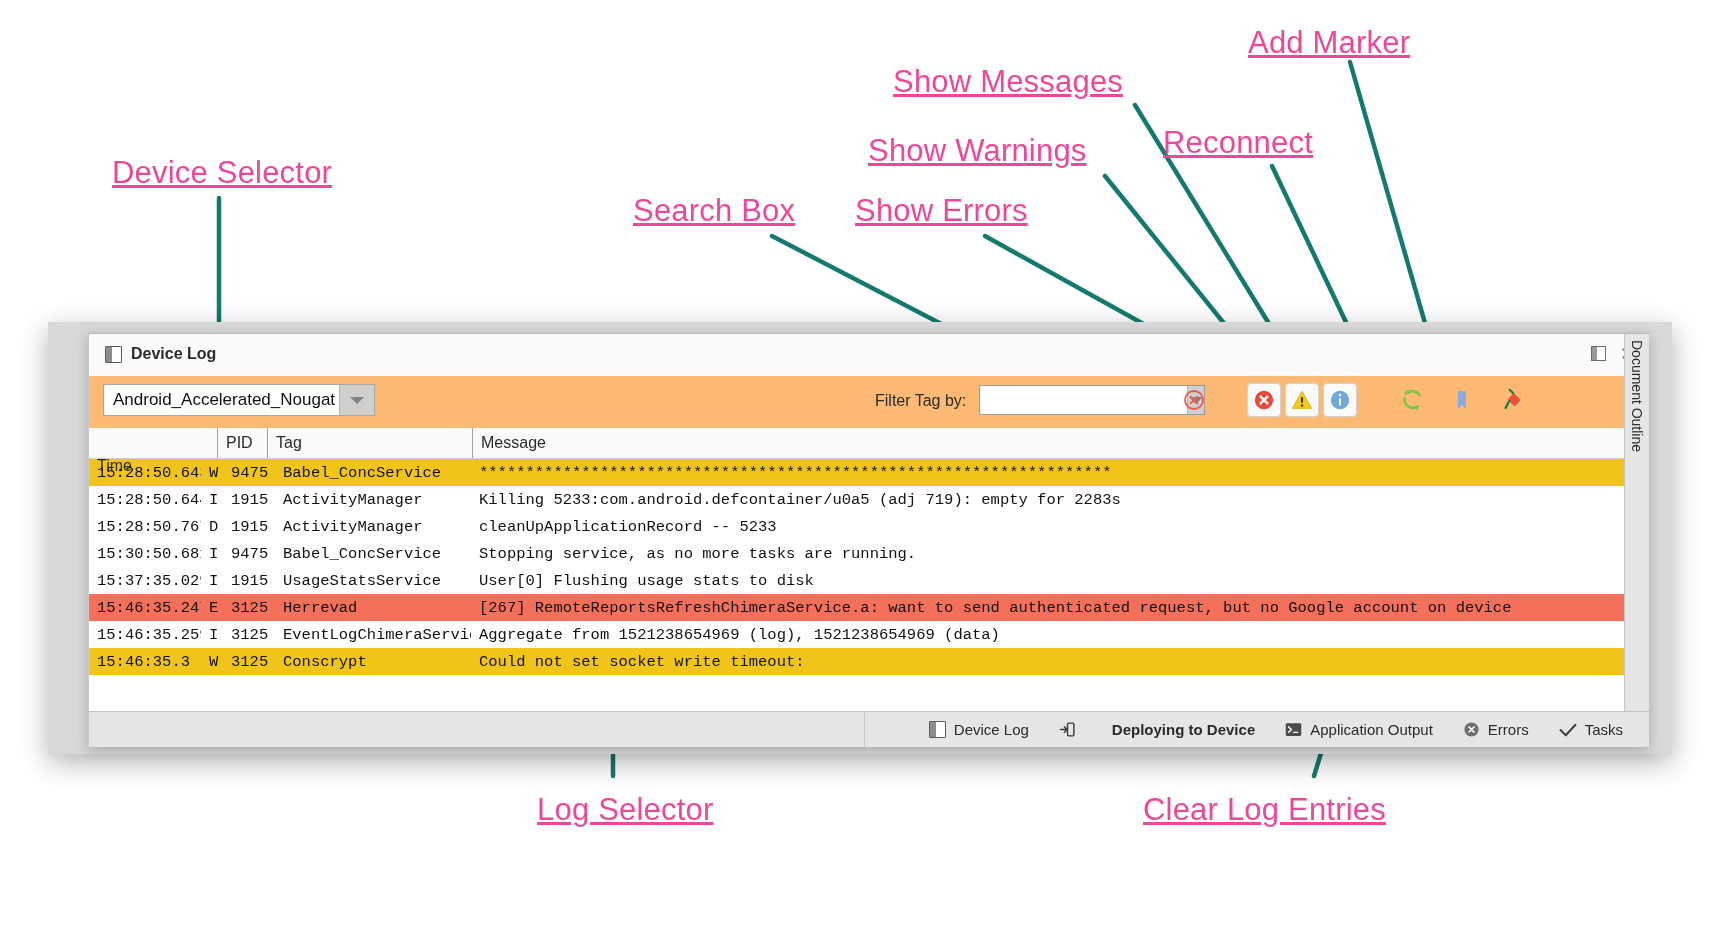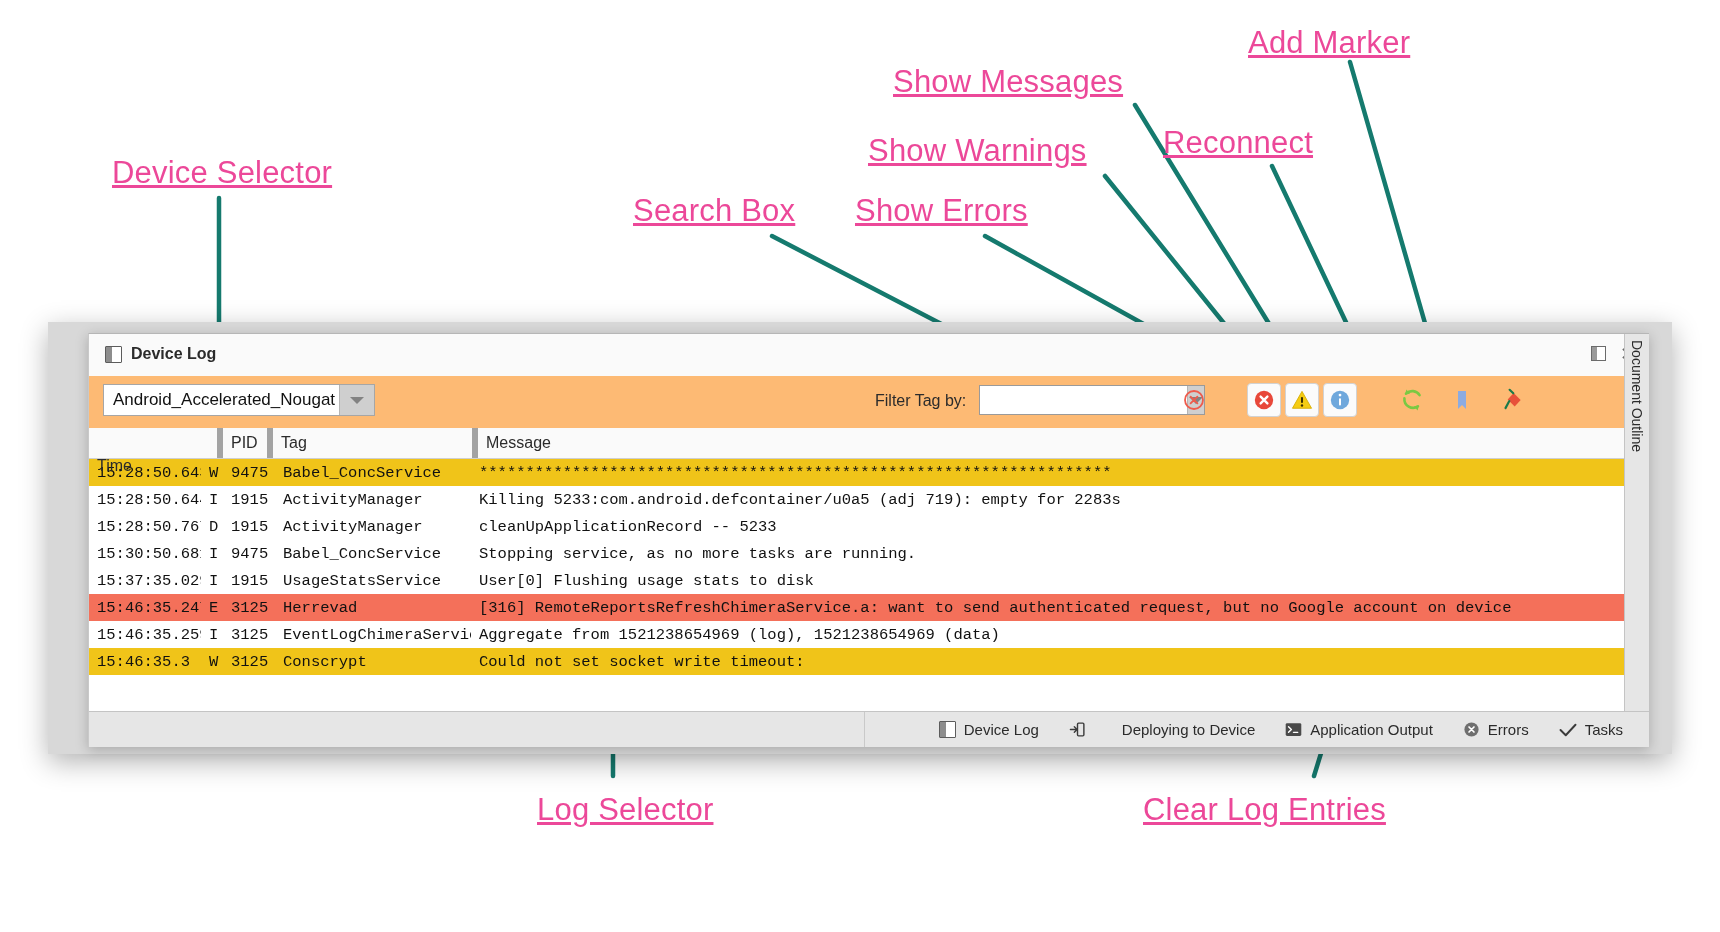--- a/index.html
+++ b/index.html
@@ -122,21 +122,21 @@
 
   
   .statusbar{
     position:absolute;left:0;bottom:0;width:100%;height:36px;
     background:#e6e6e6;border-top:1px solid #c4c4c4;
     display:flex;align-items:center;justify-content:flex-end;
     padding-right:26px;box-sizing:border-box;gap:30px;
   }
   .sb-sep{position:absolute;left:775px;top:0;width:1px;height:36px;background:#c9c9c9;}
   .sb-item{display:flex;align-items:center;gap:8px;font-size:15px;color:#2b2b2b;cursor:pointer;white-space:nowrap;}
-  .sb-item.bold{font-weight:normal;gap:36px;}
+  .sb-item.bold{font-weight:bold;gap:36px;}
 
   
   #outline-strip{
     position:absolute;right:0;top:0;width:24px;height:413px;
     background:#e6e6e6;border-left:1px solid #c4c4c4;
     display:flex;align-items:flex-start;justify-content:center;
     cursor:pointer;
   }
   #outline-strip span{
     writing-mode:vertical-rl;
@@ -147,21 +147,21 @@
   .log-area{
     position:absolute;left:0;top:94px;right:24px;bottom:36px;
     background:#ffffff;overflow:hidden;
   }
   .log-head{
     height:30px;background:#fafafa;border-bottom:1px solid #cfcfcf;
     display:flex;align-items:center;font-size:16px;color:#2b2b2b;
     position:relative;
   }
   .log-head .hc{position:relative;height:30px;display:flex;align-items:center;padding-left:8px;box-sizing:border-box;}
-  .log-head .hc + .hc{border-left:6px solid #a3a3a3;}
+  .log-head .hc + .hc{border-left:1px solid #a3a3a3;}
   .c-time{width:128px;margin-top:46px;}
   .c-pid{width:50px;}
   .c-tag{width:205px;}
   .c-msg{flex:1;}
 
   .log-row{
     height:27px;display:flex;align-items:center;
     font-family:"Liberation Mono","DejaVu Sans Mono",monospace;
     font-size:15.5px;color:#111;white-space:nowrap;
   }
@@ -336,21 +336,21 @@
             <div class="f f-lvl">I</div>
             <div class="f f-pid">1915</div>
             <div class="f f-tag">UsageStatsService</div>
             <div class="f f-msg">User[0] Flushing usage stats to disk</div>
           </div>
           <div class="log-row lvl-E">
             <div class="f f-time">15:46:35.247</div>
             <div class="f f-lvl">E</div>
             <div class="f f-pid">3125</div>
             <div class="f f-tag">Herrevad</div>
-            <div class="f f-msg">[316] RemoteReportsRefreshChimeraService.a: want to send authenticated request, but no Google account on device</div>
+            <div class="f f-msg">[267] RemoteReportsRefreshChimeraService.a: want to send authenticated request, but no Google account on device</div>
           </div>
           <div class="log-row lvl-I">
             <div class="f f-time">15:46:35.259</div>
             <div class="f f-lvl">I</div>
             <div class="f f-pid">3125</div>
             <div class="f f-tag">EventLogChimeraService</div>
             <div class="f f-msg">Aggregate from 1521238654969 (log), 1521238654969 (data)</div>
           </div>
           <div class="log-row lvl-W">
             <div class="f f-time">15:46:35.3</div>

